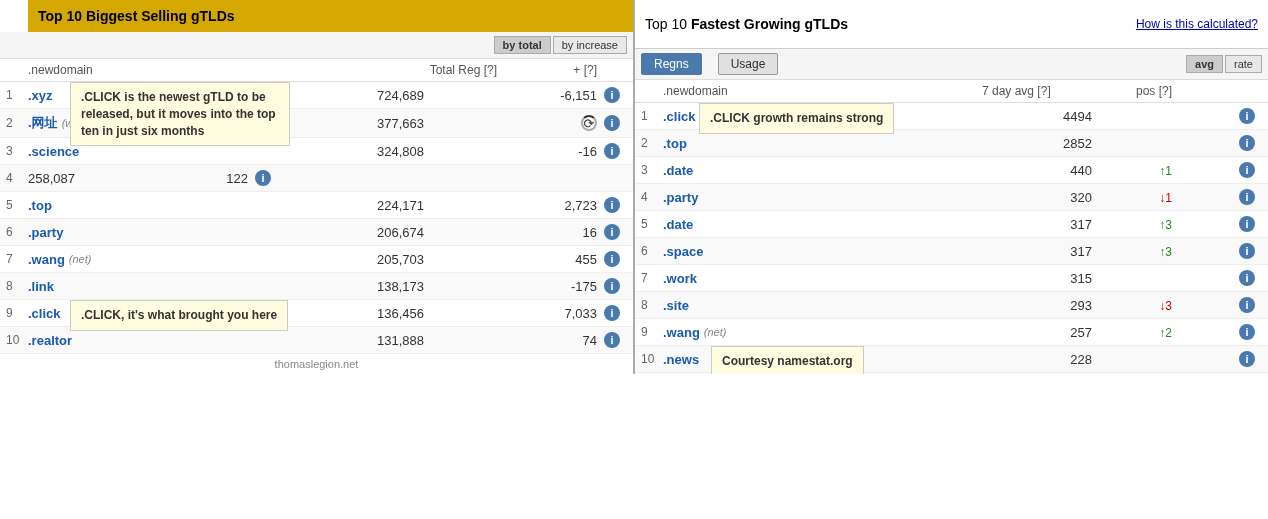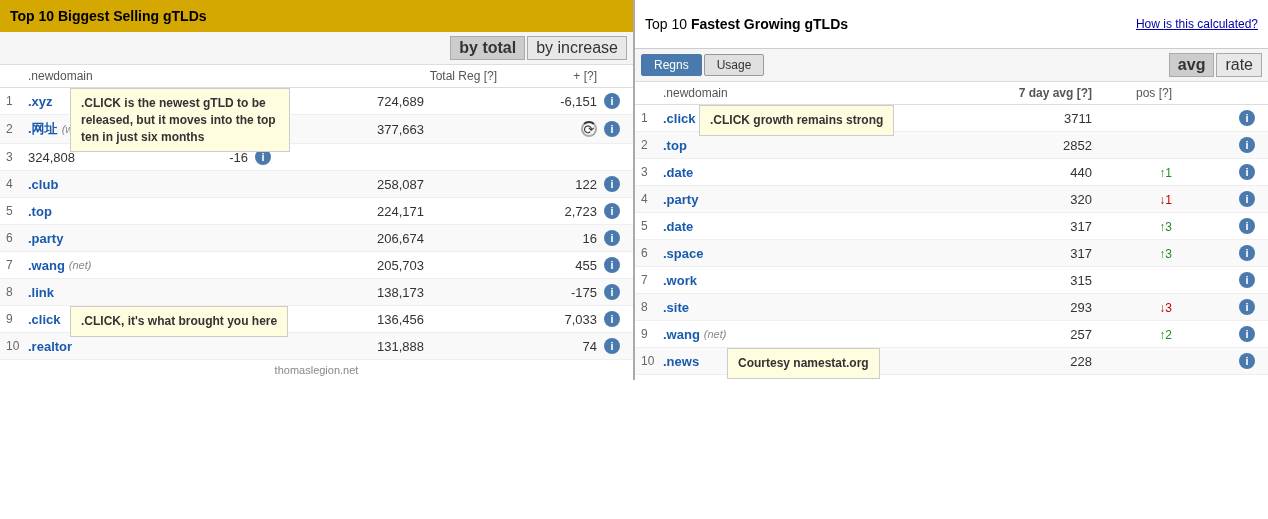--- a/index.html
+++ b/index.html
@@ -7,20 +7,21 @@
 
     .panel { flex: 1; }
     .panel-left { border-right: 2px solid #aaa; }
 
     .panel-header {
       background: #d4a800;
       color: #000;
       font-size: 14px;
       padding: 8px 10px;
       font-weight: normal;
+      margin-left: 28px;
     }
     .panel-header span { font-weight: bold; }
 
     .panel-header-right {
       background: #fff;
       color: #000;
       font-size: 14px;
       padding: 16px 10px;
       font-weight: normal;
       border-bottom: 1px solid #ccc;
@@ -41,34 +42,34 @@
       padding: 4px 6px;
       background: #f5f5f5;
       border-bottom: 1px solid #ddd;
       gap: 2px;
     }
     .sort-btn {
       border: 1px solid #aaa;
       background: #e8e8e8;
       padding: 2px 8px;
       cursor: pointer;
-      font-size: 16px;
+      font-size: 11px;
       color: #333;
     }
     .sort-btn.active {
       background: #ccc;
       font-weight: bold;
     }
 
     .tab-bar {
       display: flex;
       padding: 4px 6px;
       background: #f5f5f5;
       border-bottom: 1px solid #ddd;
-      gap: 2px;
+      gap: 16px;
       align-items: center;
     }
     .tab-btn {
       border: 1px solid #999;
       background: #e0e0e0;
       padding: 3px 12px;
       cursor: pointer;
       font-size: 12px;
       color: #333;
       border-radius: 2px;
@@ -93,21 +94,21 @@
       color: #555;
     }
     .col-rank { width: 22px; }
     .col-domain { flex: 1; }
     .col-total { width: 120px; text-align: right; }
     .col-plus { width: 100px; text-align: right; }
     .col-info { width: 30px; text-align: center; }
 
     .col-rank-r { width: 22px; }
     .col-domain-r { flex: 1; }
-    .col-avg { width: 110px; text-align: right; font-weight: bold; }
+    .col-avg { width: 110px; text-align: left; }
     .col-pos { width: 80px; text-align: right; }
     .col-rate { width: 60px; text-align: right; }
     .col-info-r { width: 30px; text-align: center; }
 
     .data-row {
       display: flex;
       align-items: center;
       padding: 5px 6px;
       border-bottom: 1px solid #eee;
       font-size: 13px;
@@ -221,32 +222,32 @@
 
     </div>
     <div class="total-val">377,663</div>
     <div class="plus-val"><span class="spinner">⟳</span></div>
     <div class="info-cell">
       <span class="info-icon">i</span>
     </div>
   </div>
       <div class="data-row">
     <div class="rank-num">3</div>
+    <div class="domain-col-left">
+      <span class="domain-name">.science</span>
+
+    </div>
     <div class="total-val">324,808</div>
     <div class="plus-val"><span>-16</span></div>
     <div class="info-cell">
       <span class="info-icon">i</span>
     </div>
   </div>
       <div class="data-row">
     <div class="rank-num">4</div>
-    <div class="domain-col-left">
-      <span class="domain-name">.club</span>
-
-    </div>
     <div class="total-val">258,087</div>
     <div class="plus-val"><span>122</span></div>
     <div class="info-cell">
       <span class="info-icon">i</span>
     </div>
   </div>
       <div class="data-row">
     <div class="rank-num">5</div>
     <div class="domain-col-left">
       <span class="domain-name">.top</span>
@@ -348,21 +349,21 @@
     <div class="col-info-r"></div>
   </div>
 
   <div id="right-rows">
       <div class="data-row">
     <div class="rank-num">1</div>
     <div class="domain-col-right">
       <span class="domain-name">.click</span>
       <div class="tooltip-box" style="left:64px;">.CLICK growth remains strong</div>
     </div>
-    <div class="avg-val">3711</div>
+    <div class="avg-val">4494</div>
     <div class="pos-val"></div>
     <div class="rate-val"></div>
     <div class="col-info-r">
       <span class="info-icon">i</span>
     </div>
   </div>
       <div class="data-row">
     <div class="rank-num">2</div>
     <div class="domain-col-right">
       <span class="domain-name">.top</span>
@@ -464,21 +465,21 @@
     <div class="pos-val"><span class="pos-up">↑2</span></div>
     <div class="rate-val"></div>
     <div class="col-info-r">
       <span class="info-icon">i</span>
     </div>
   </div>
       <div class="data-row">
     <div class="rank-num">10</div>
     <div class="domain-col-right">
       <span class="domain-name">.news</span>
-      <div class="tooltip-box" style="left:92px;">Courtesy namestat.org</div>
+      <div class="tooltip-box" style="left:76px;">Courtesy namestat.org</div>
     </div>
     <div class="avg-val">228</div>
     <div class="pos-val"></div>
     <div class="rate-val"></div>
     <div class="col-info-r">
       <span class="info-icon">i</span>
     </div>
   </div>
     </div>
 </div>

